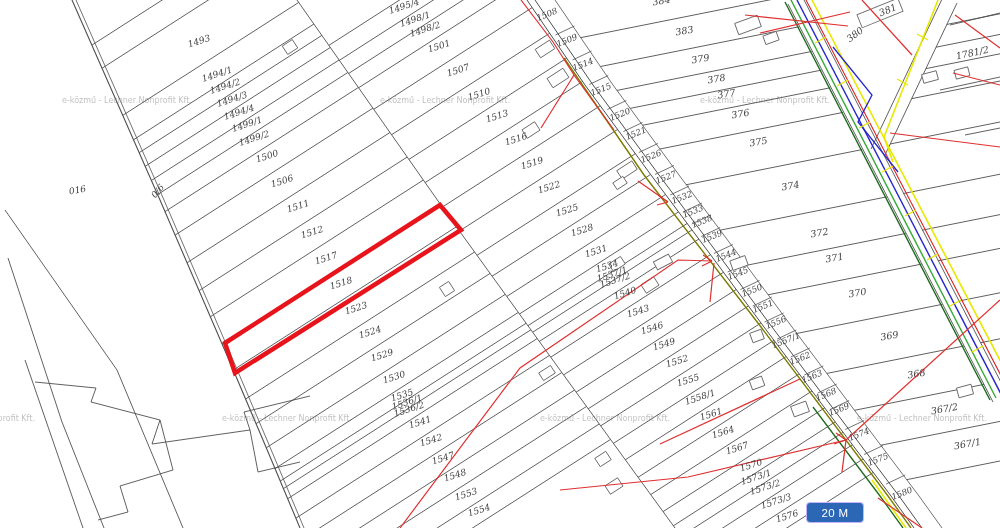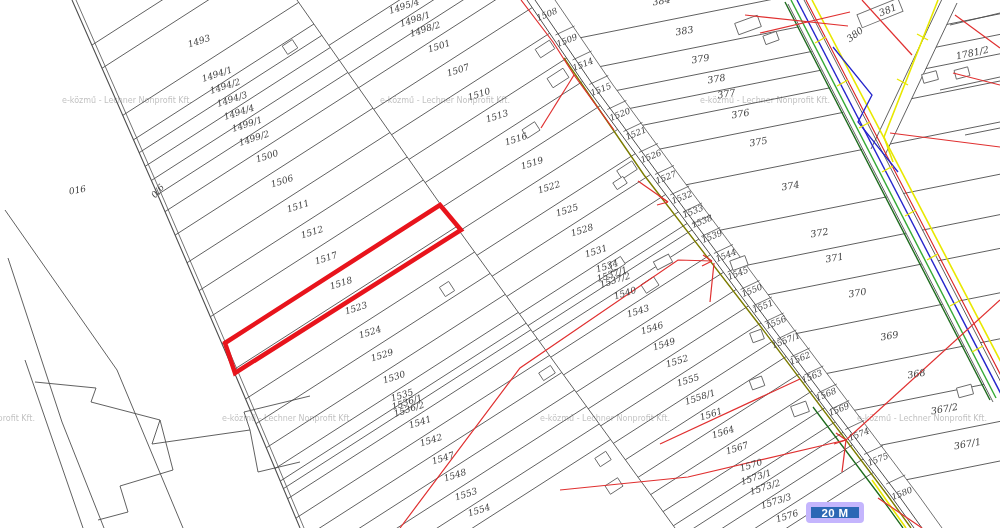--- a/index.html
+++ b/index.html
@@ -1,20 +1,20 @@
 <!DOCTYPE html>
 <html><head>
 <meta charset="utf-8">
 <style>
   html,body{margin:0;padding:0}
   #stage{position:relative;width:1000px;height:528px;background:#ffffff;overflow:hidden;
          font-family:"Liberation Sans",sans-serif}
   #stage svg{position:absolute;left:0;top:0}
-  .scale-btn{position:absolute;height:21px;background:#2b67b5;border:5px solid #c4b5fd;
-             border-radius:4px;color:#fff;font-weight:bold;font-size:11.5px;
+  .scale-btn{position:absolute;height:21px;background:#2b67b5;border:1px solid #c4b5fd;
+             border-radius:4px;color:#fff;font-weight:normal;font-size:11.5px;
              display:flex;align-items:center;justify-content:center;cursor:pointer;
              box-sizing:border-box;letter-spacing:.3px}
   #btn-scale{left:806px;top:502px;width:58px}
   #btn-ratio{left:871px;top:532px;width:126px}
 </style>
 </head>
 <body>
 
 <div id="stage">
   <svg id="map-svg" width="1000" height="528" viewBox="0 0 1000 528">

